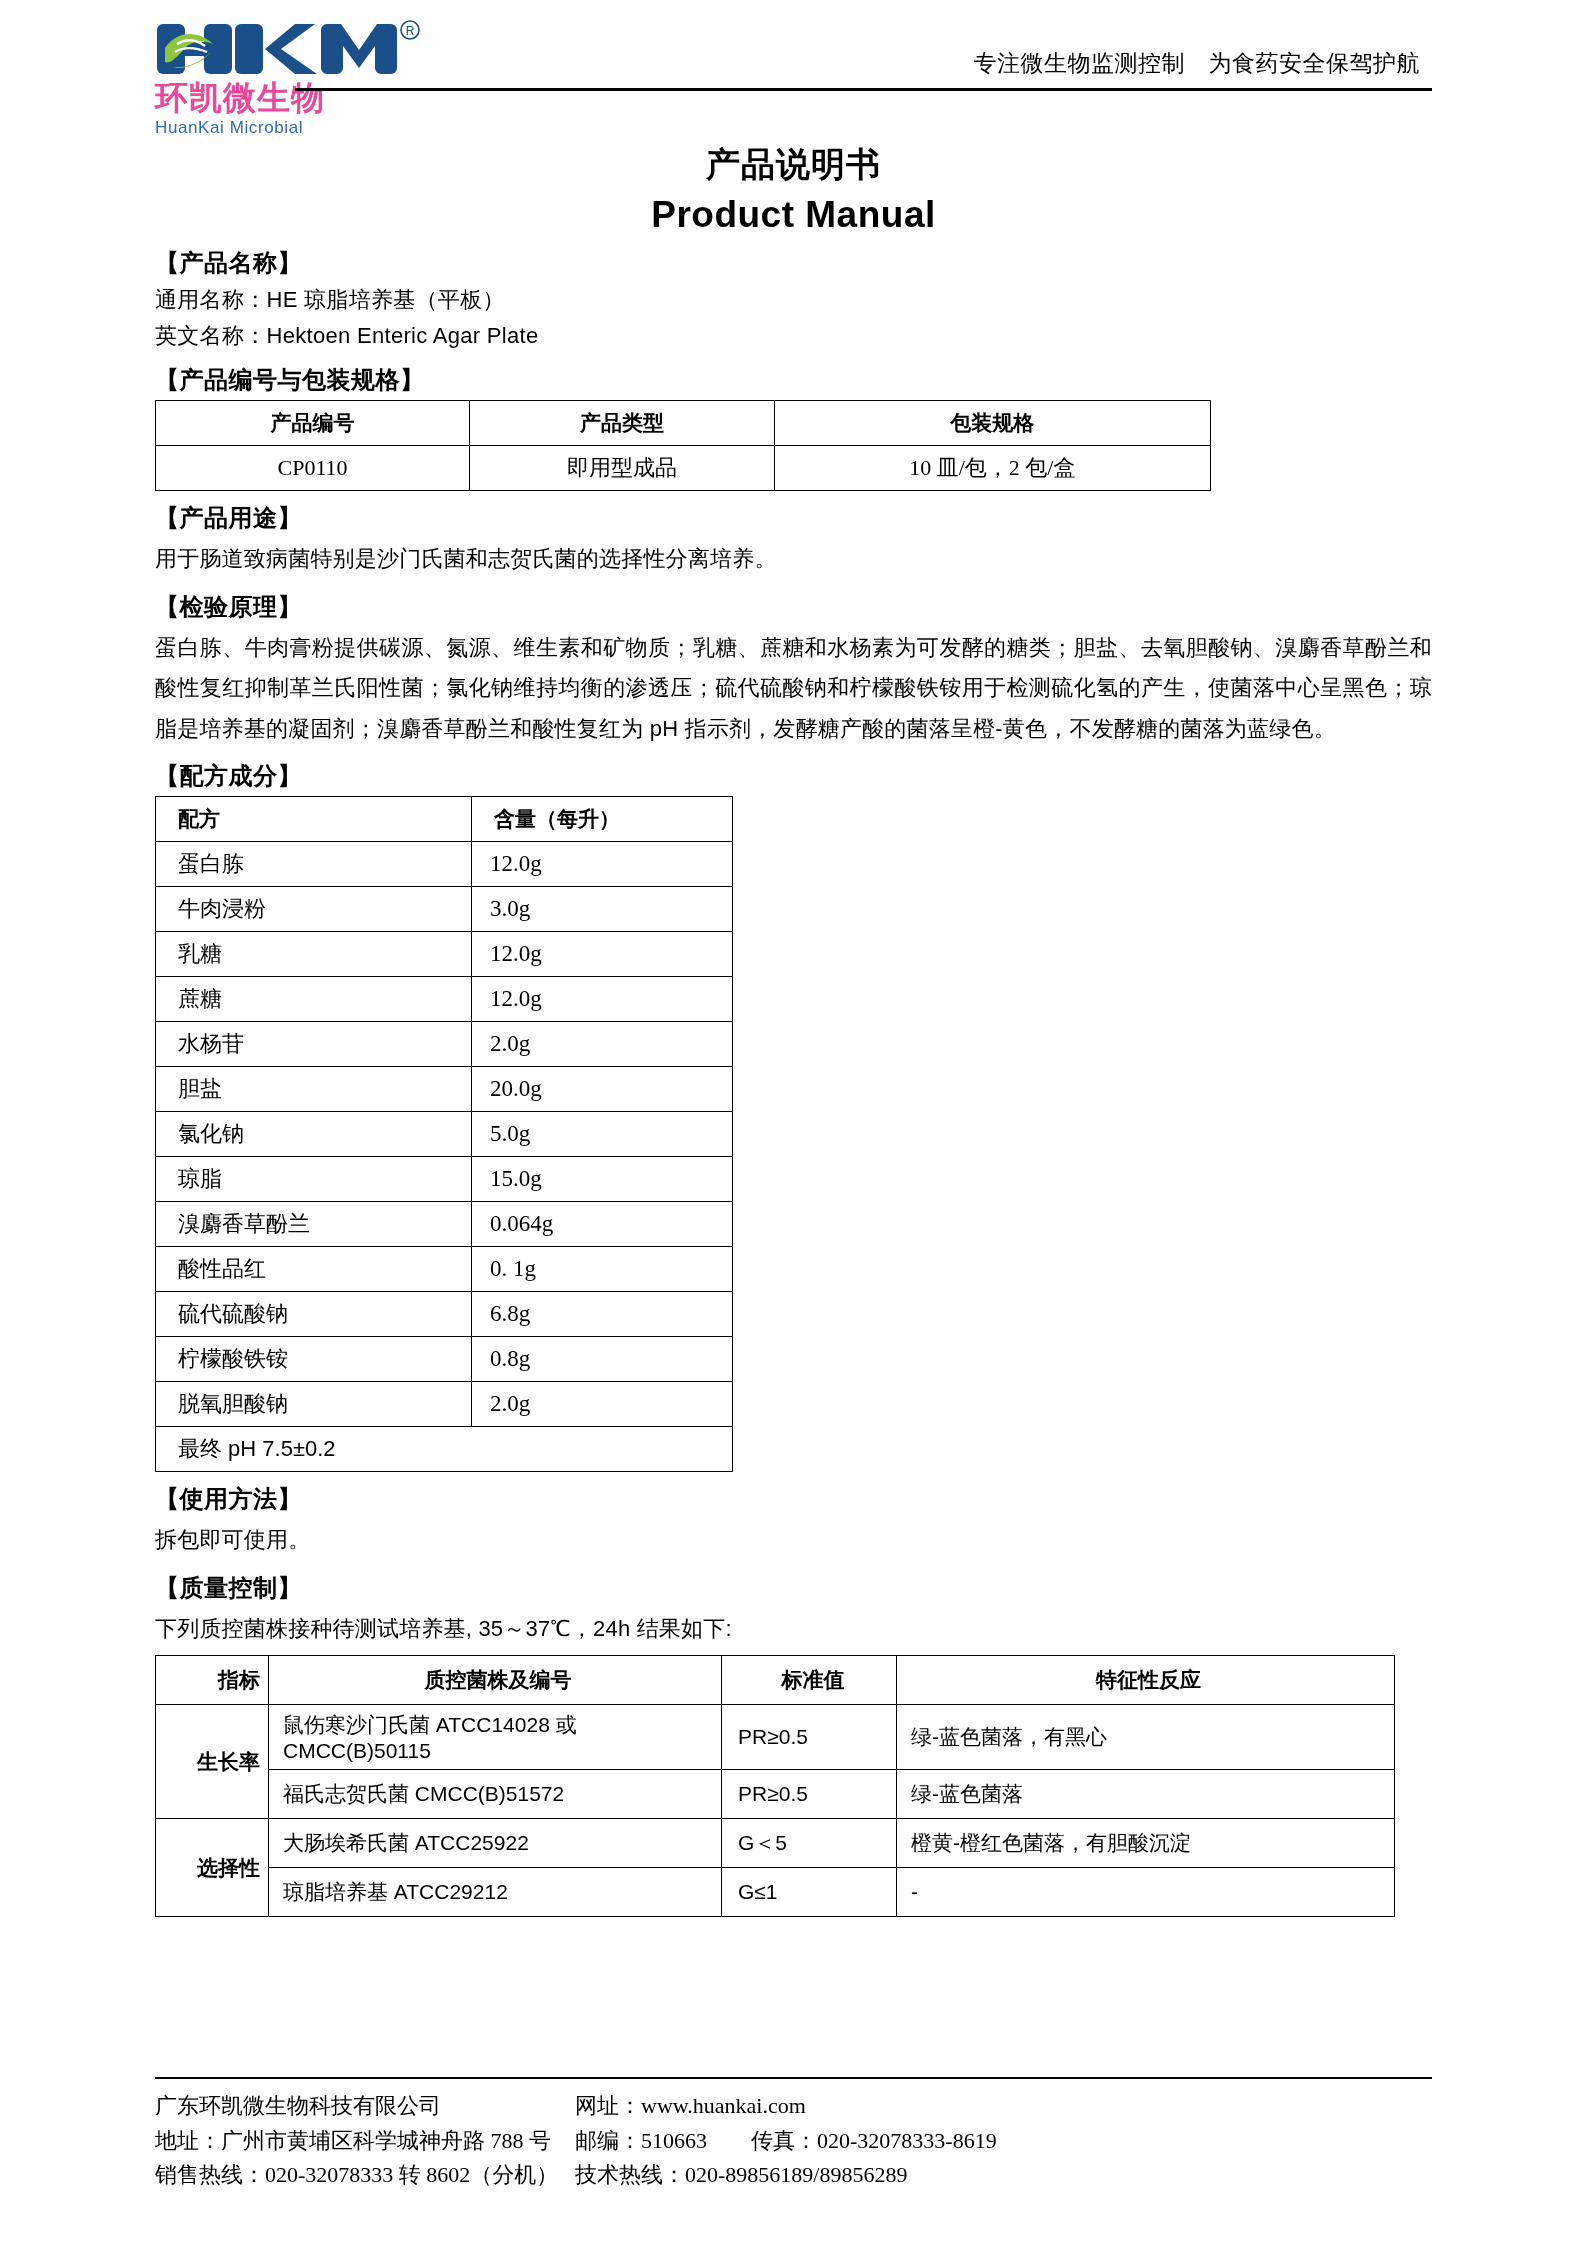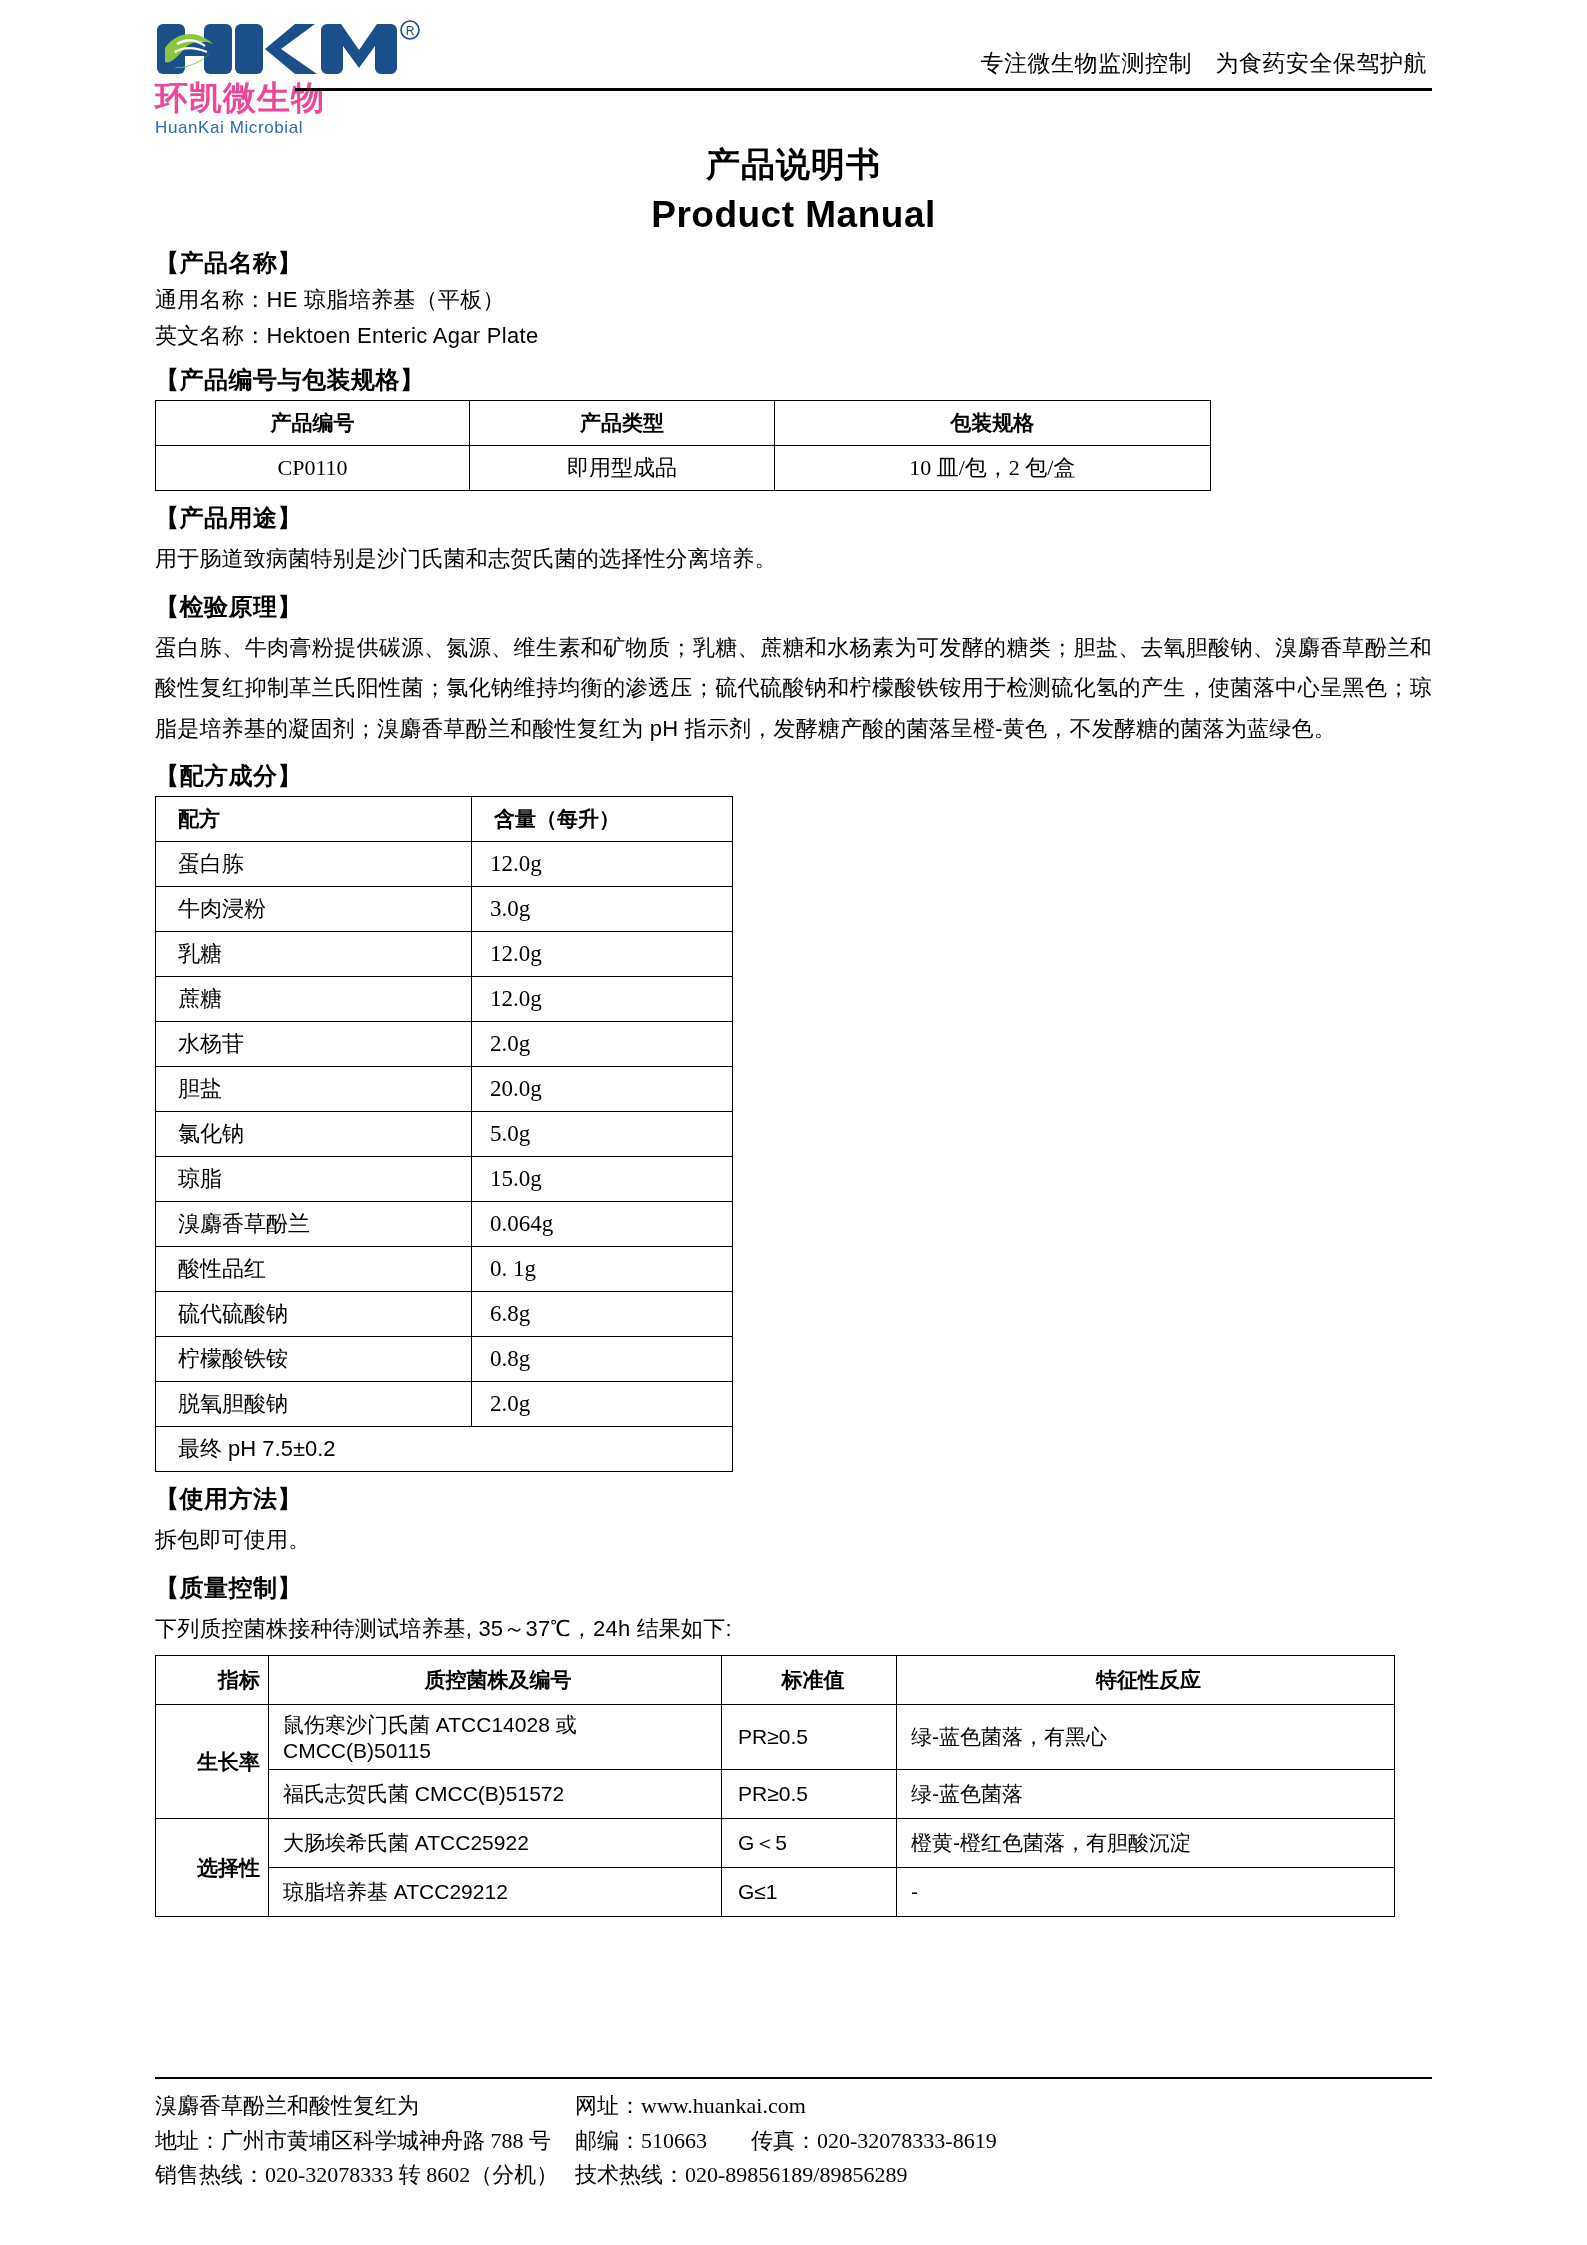--- a/index.html
+++ b/index.html
@@ -51,21 +51,21 @@
   }
   .logo-en {
     font-family: "Liberation Sans", sans-serif;
     font-size: 17px;
     color: #2e6bb0;
     letter-spacing: 0.6px;
     margin-top: 2px;
   }
   .header-tagline {
     position: absolute;
-    right: 5px;
+    right: 12px;
     top: 48px;
     font-family: "Liberation Sans", sans-serif;
     font-size: 23px;
     letter-spacing: 0.5px;
     white-space: nowrap;
   }
   .header-rule {
     position: absolute;
     left: 140px;
     right: 0px;
@@ -385,21 +385,21 @@
           <td class="std">G≤1</td>
           <td class="rxn">-</td>
         </tr>
       </tbody>
   </table>
 
   <div class="footer">
     <div class="footer-rule"></div>
     <div class="footer-cols">
       <div class="footer-col-left">
-        <div class="footer-line">溴麝香草酚兰和酸性复红为</div>
+        <div class="footer-line">广东环凯微生物科技有限公司</div>
         <div class="footer-line">地址：广州市黄埔区科学城神舟路 788 号</div>
         <div class="footer-line">销售热线：020-32078333 转 8602（分机）</div>
       </div>
       <div class="footer-col-right">
         <div class="footer-line">网址：www.huankai.com</div>
         <div class="footer-line">邮编：510663　　传真：020-32078333-8619</div>
         <div class="footer-line">技术热线：020-89856189/89856289</div>
       </div>
     </div>
   </div>

